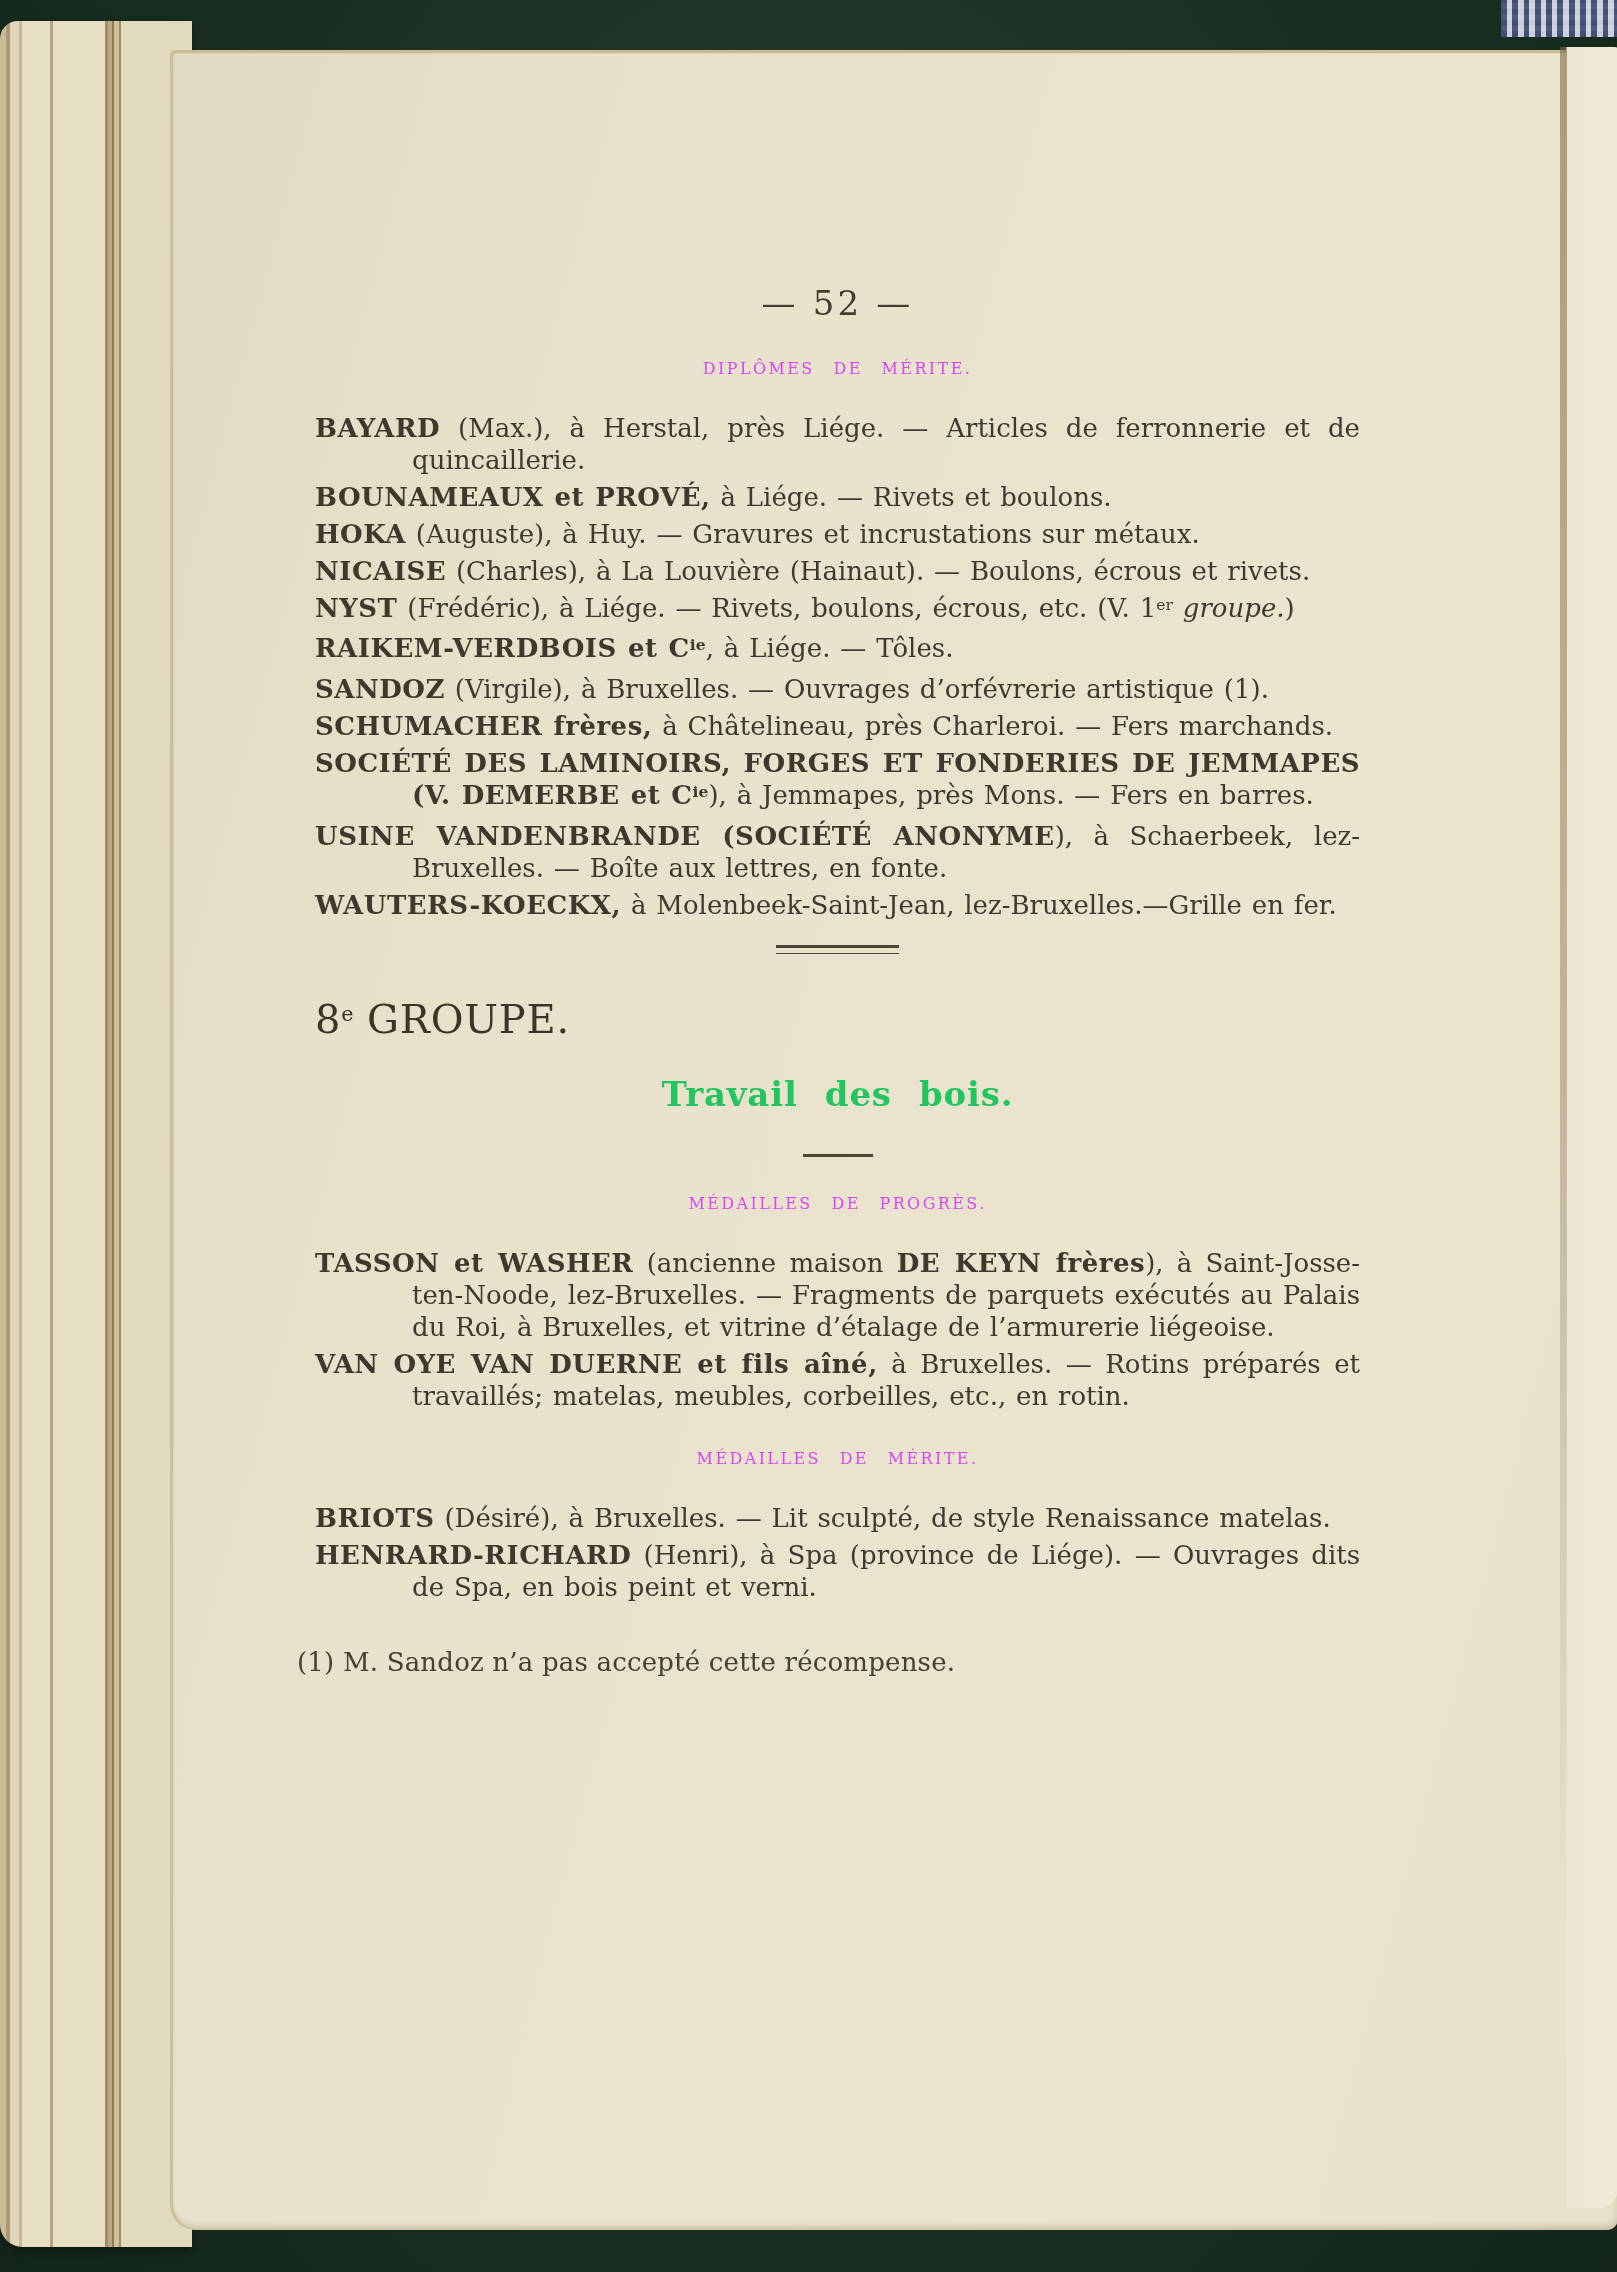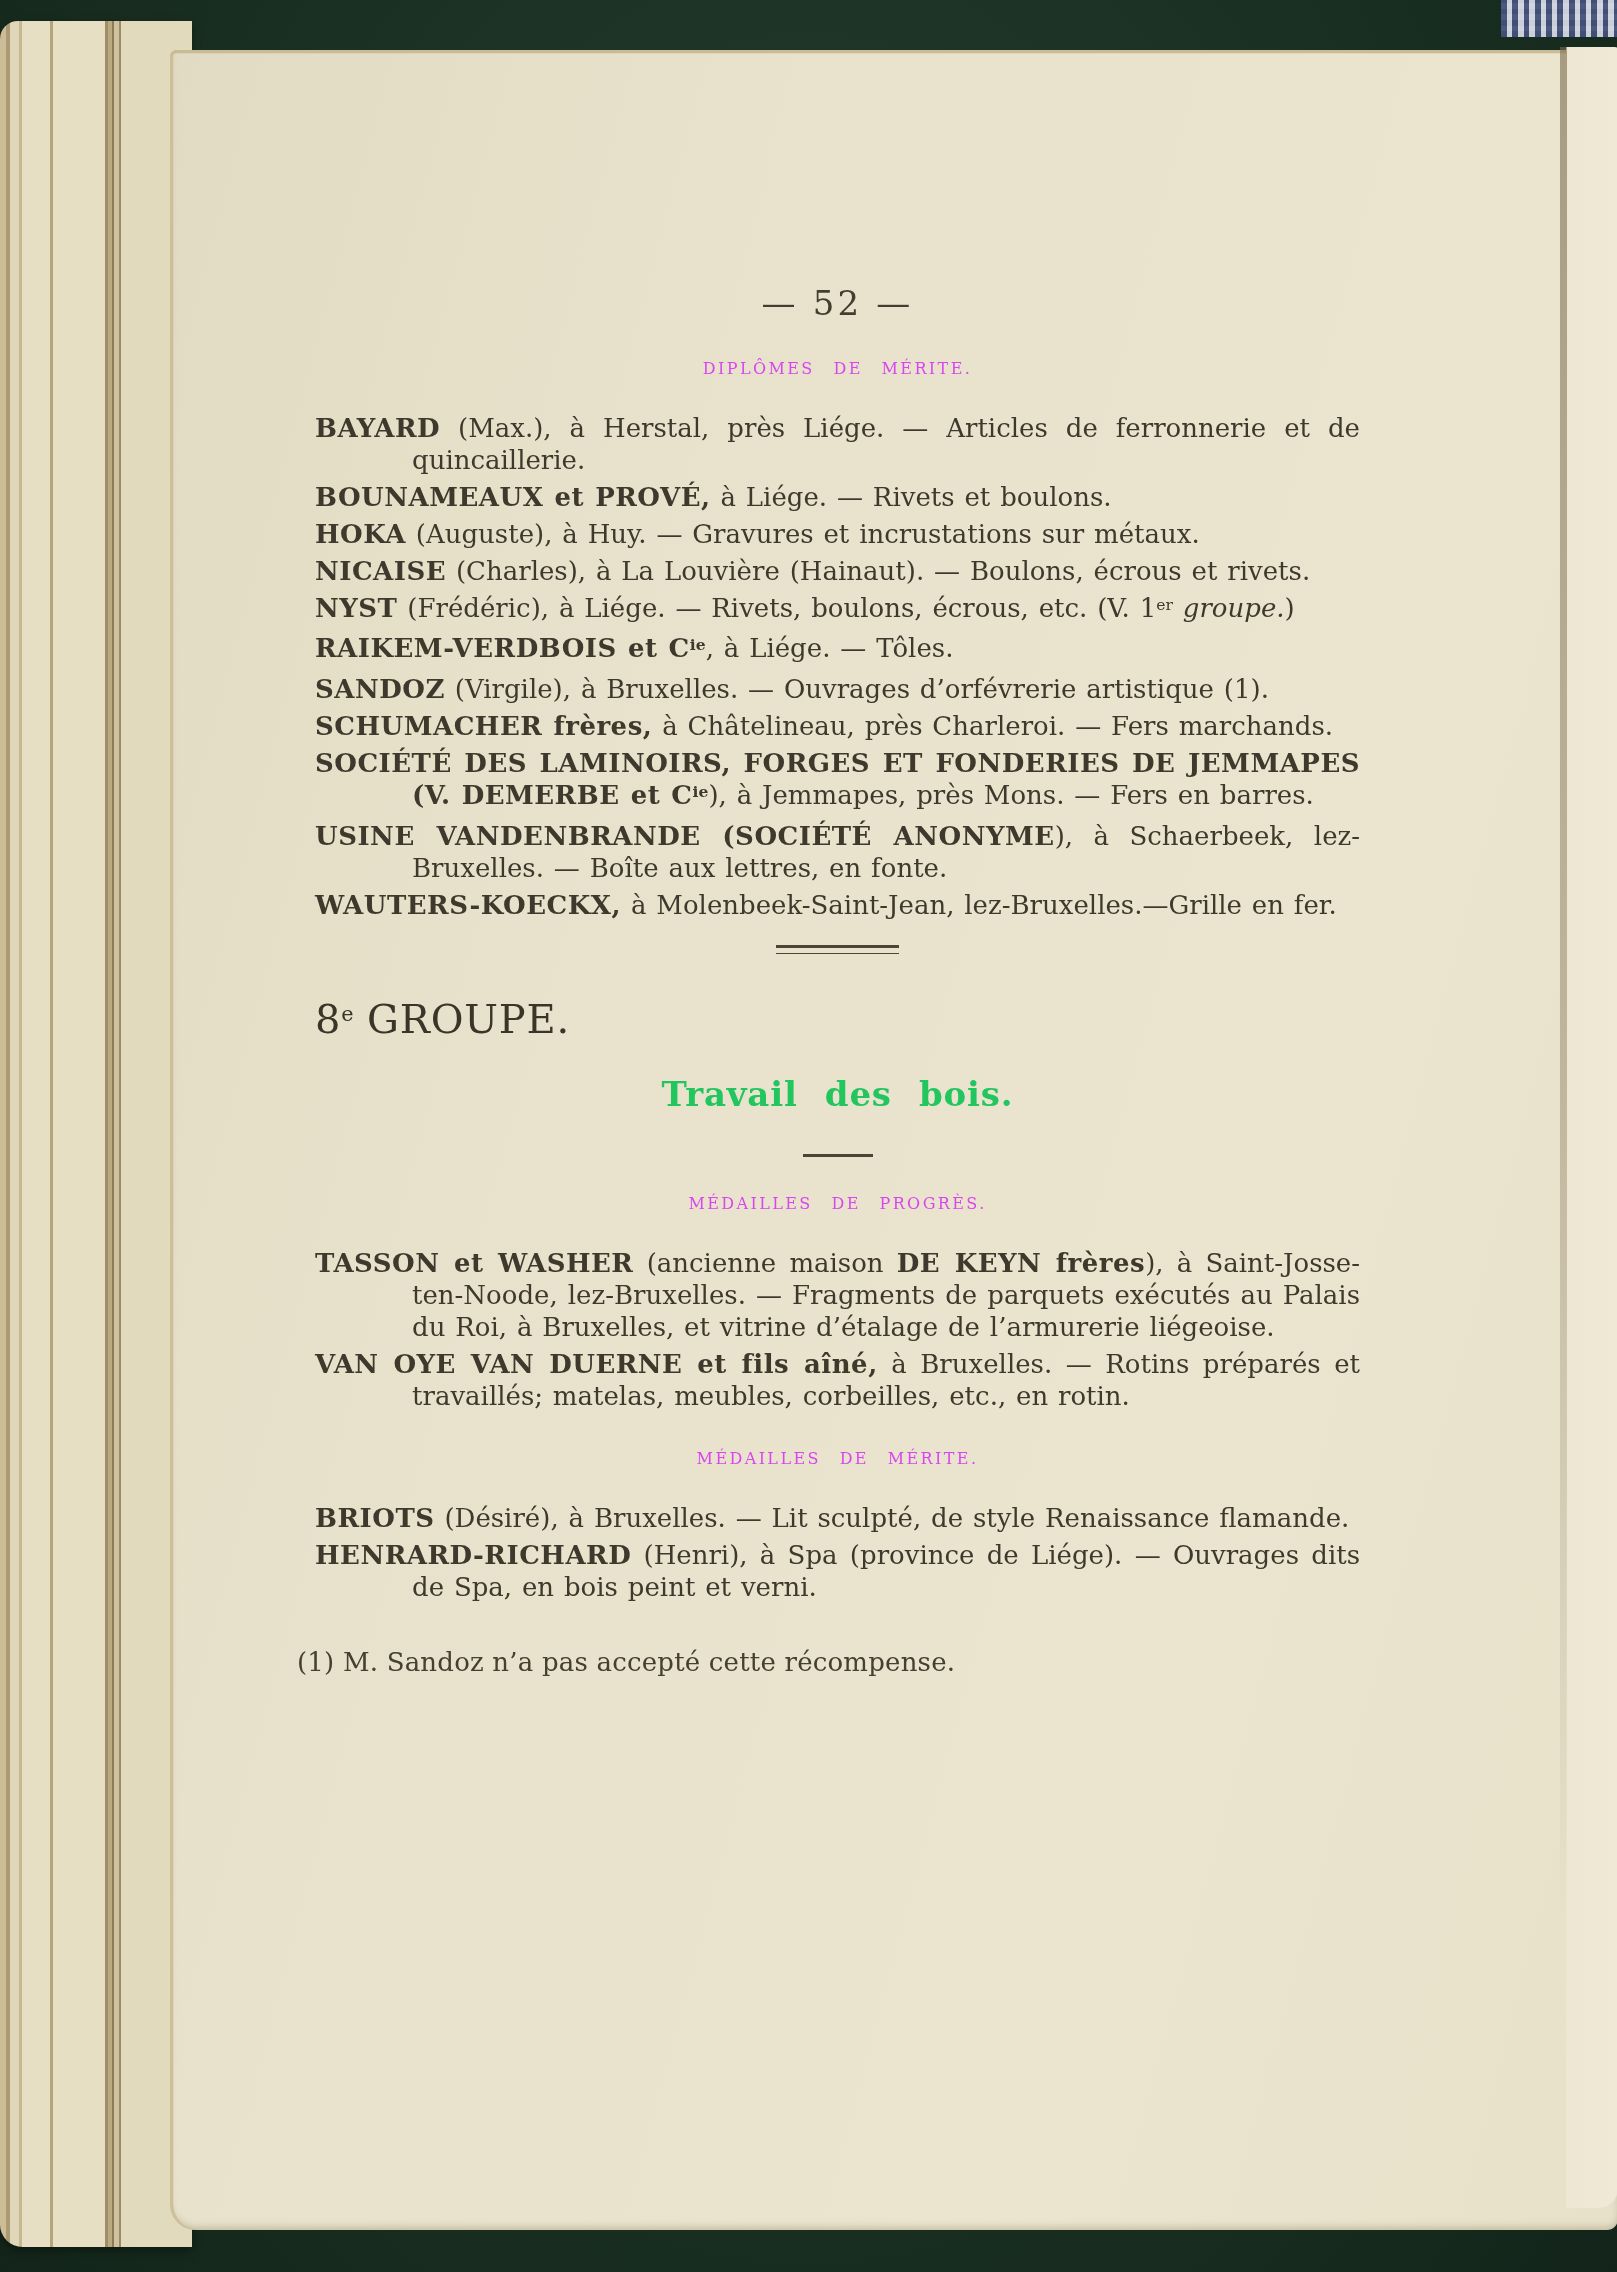--- a/index.html
+++ b/index.html
@@ -109,17 +109,17 @@
     <div class="entry"><span class="seg-b">USINE VANDENBRANDE (SOCIÉTÉ ANONYME</span><span class="seg-r">), à Schaerbeek, lez-Bruxelles. — Boîte aux lettres, en fonte.</span></div>
     <div class="entry"><span class="seg-b">WAUTERS-KOECKX,</span><span class="seg-r"> à Molenbeek-Saint-Jean, lez-Bruxelles.—Grille en fer.</span></div>
     <div class="double-rule"></div>
     <div class="group-heading"><span class="seg-r">8</span><span class="seg-rs">e</span><span class="seg-r"> GROUPE.</span></div>
     <div class="subtitle">Travail des bois.</div>
     <div class="short-rule"></div>
     <div class="section-heading">MÉDAILLES DE PROGRÈS.</div>
     <div class="entry"><span class="seg-b">TASSON et WASHER</span><span class="seg-r"> (ancienne maison </span><span class="seg-b">DE KEYN frères</span><span class="seg-r">), à Saint-Josse-ten-Noode, lez-Bruxelles. — Fragments de parquets exécutés au Palais du Roi, à Bruxelles, et vitrine d’étalage de l’armurerie liégeoise.</span></div>
     <div class="entry"><span class="seg-b">VAN OYE VAN DUERNE et fils aîné,</span><span class="seg-r"> à Bruxelles. — Rotins préparés et travaillés; matelas, meubles, corbeilles, etc., en rotin.</span></div>
     <div class="section-heading">MÉDAILLES DE MÉRITE.</div>
-    <div class="entry"><span class="seg-b">BRIOTS</span><span class="seg-r"> (Désiré), à Bruxelles. — Lit sculpté, de style Renaissance flamande.</span></div>
+    <div class="entry"><span class="seg-b">BRIOTS</span><span class="seg-r"> (Désiré), à Bruxelles. — Lit sculpté, de style Renaissance matelas.</span></div>
     <div class="entry"><span class="seg-b">HENRARD-RICHARD</span><span class="seg-r"> (Henri), à Spa (province de Liége). — Ouvrages dits de Spa, en bois peint et verni.</span></div>
     <div class="footnote">(1) M. Sandoz n’a pas accepté cette récompense.</div>
   </div>
 
 
 </body></html>

